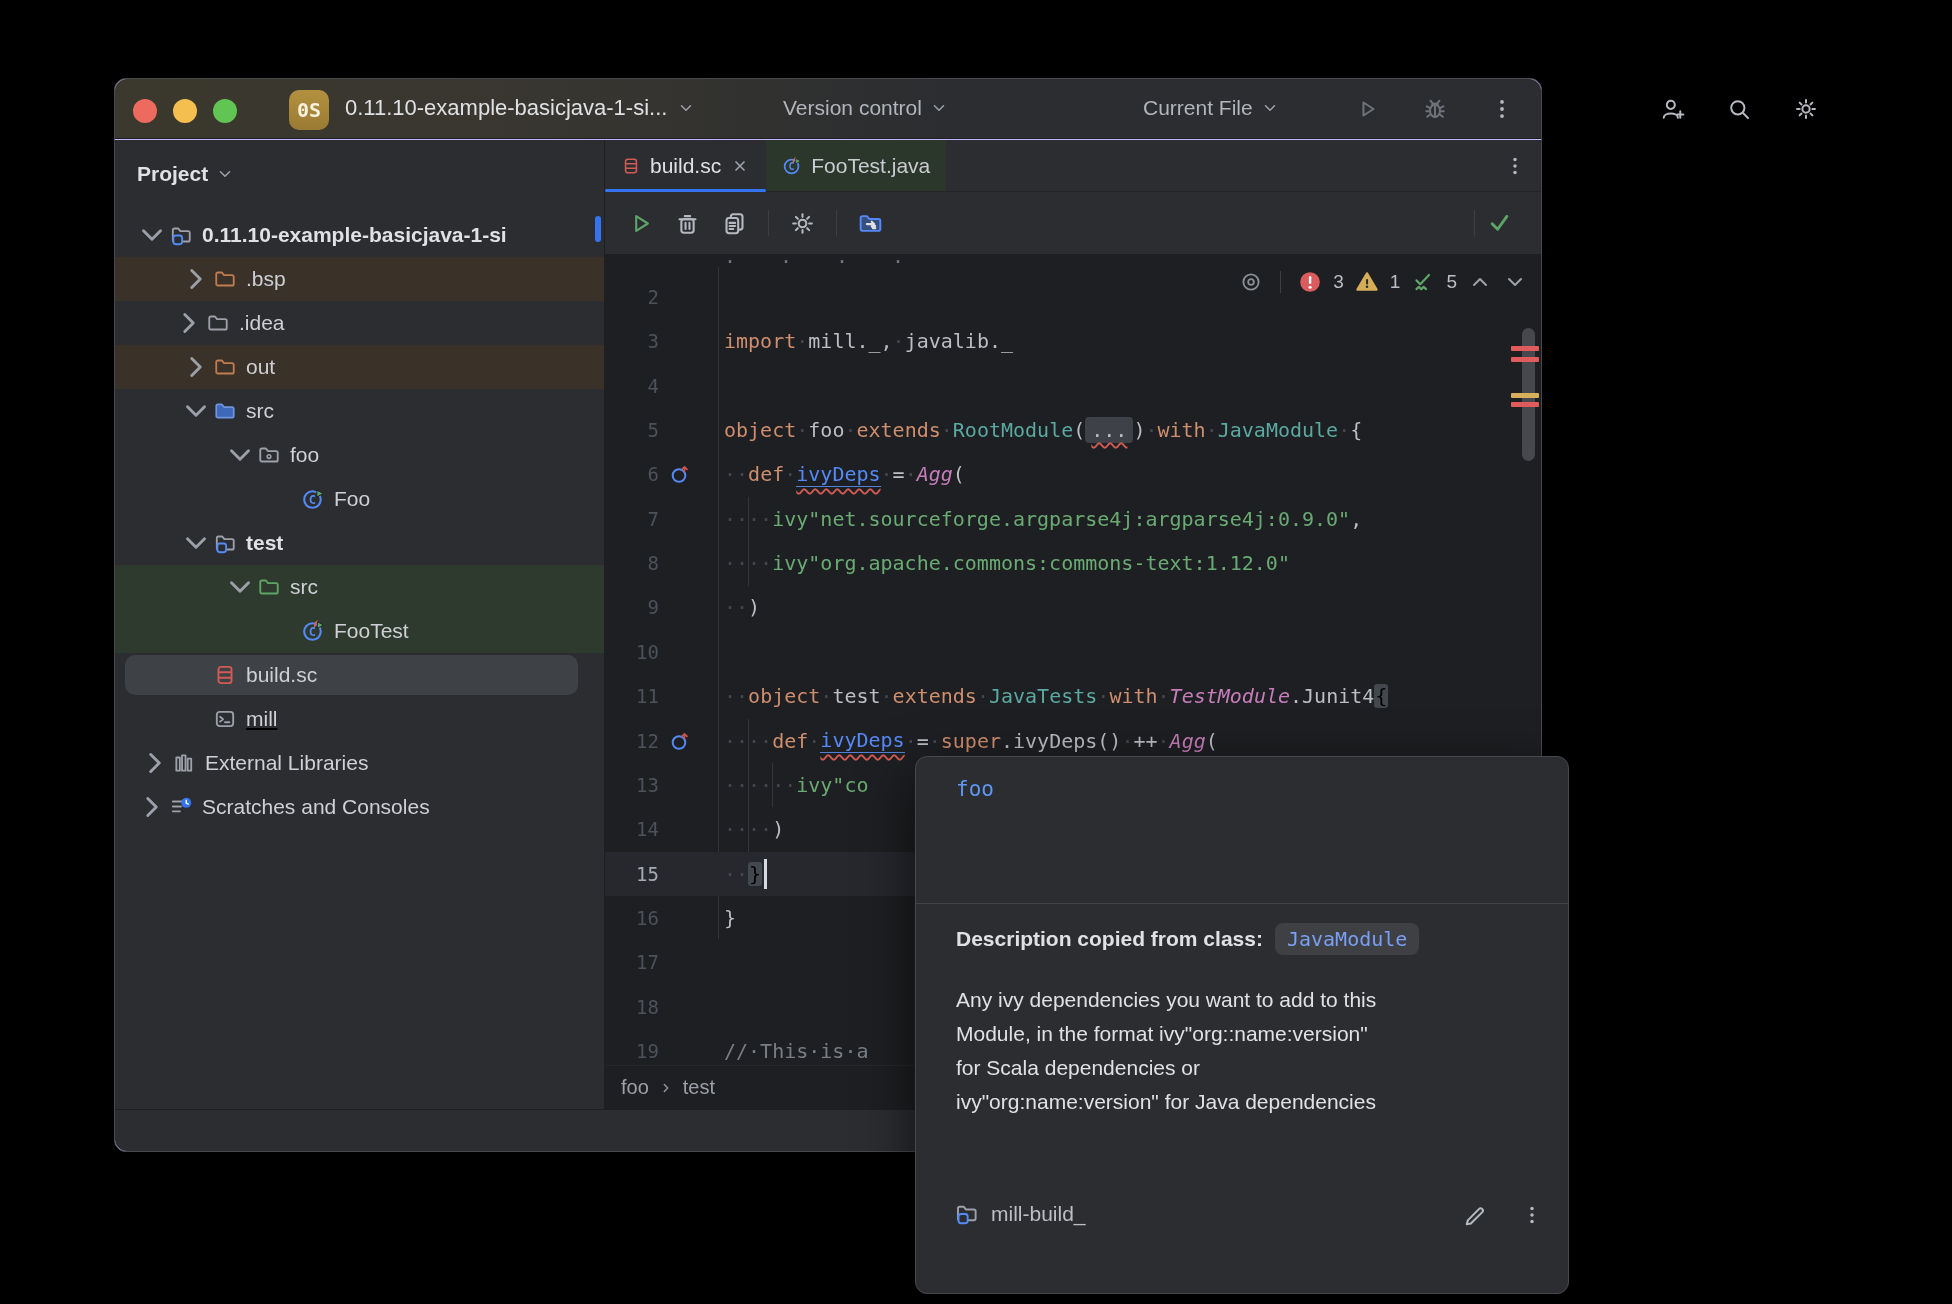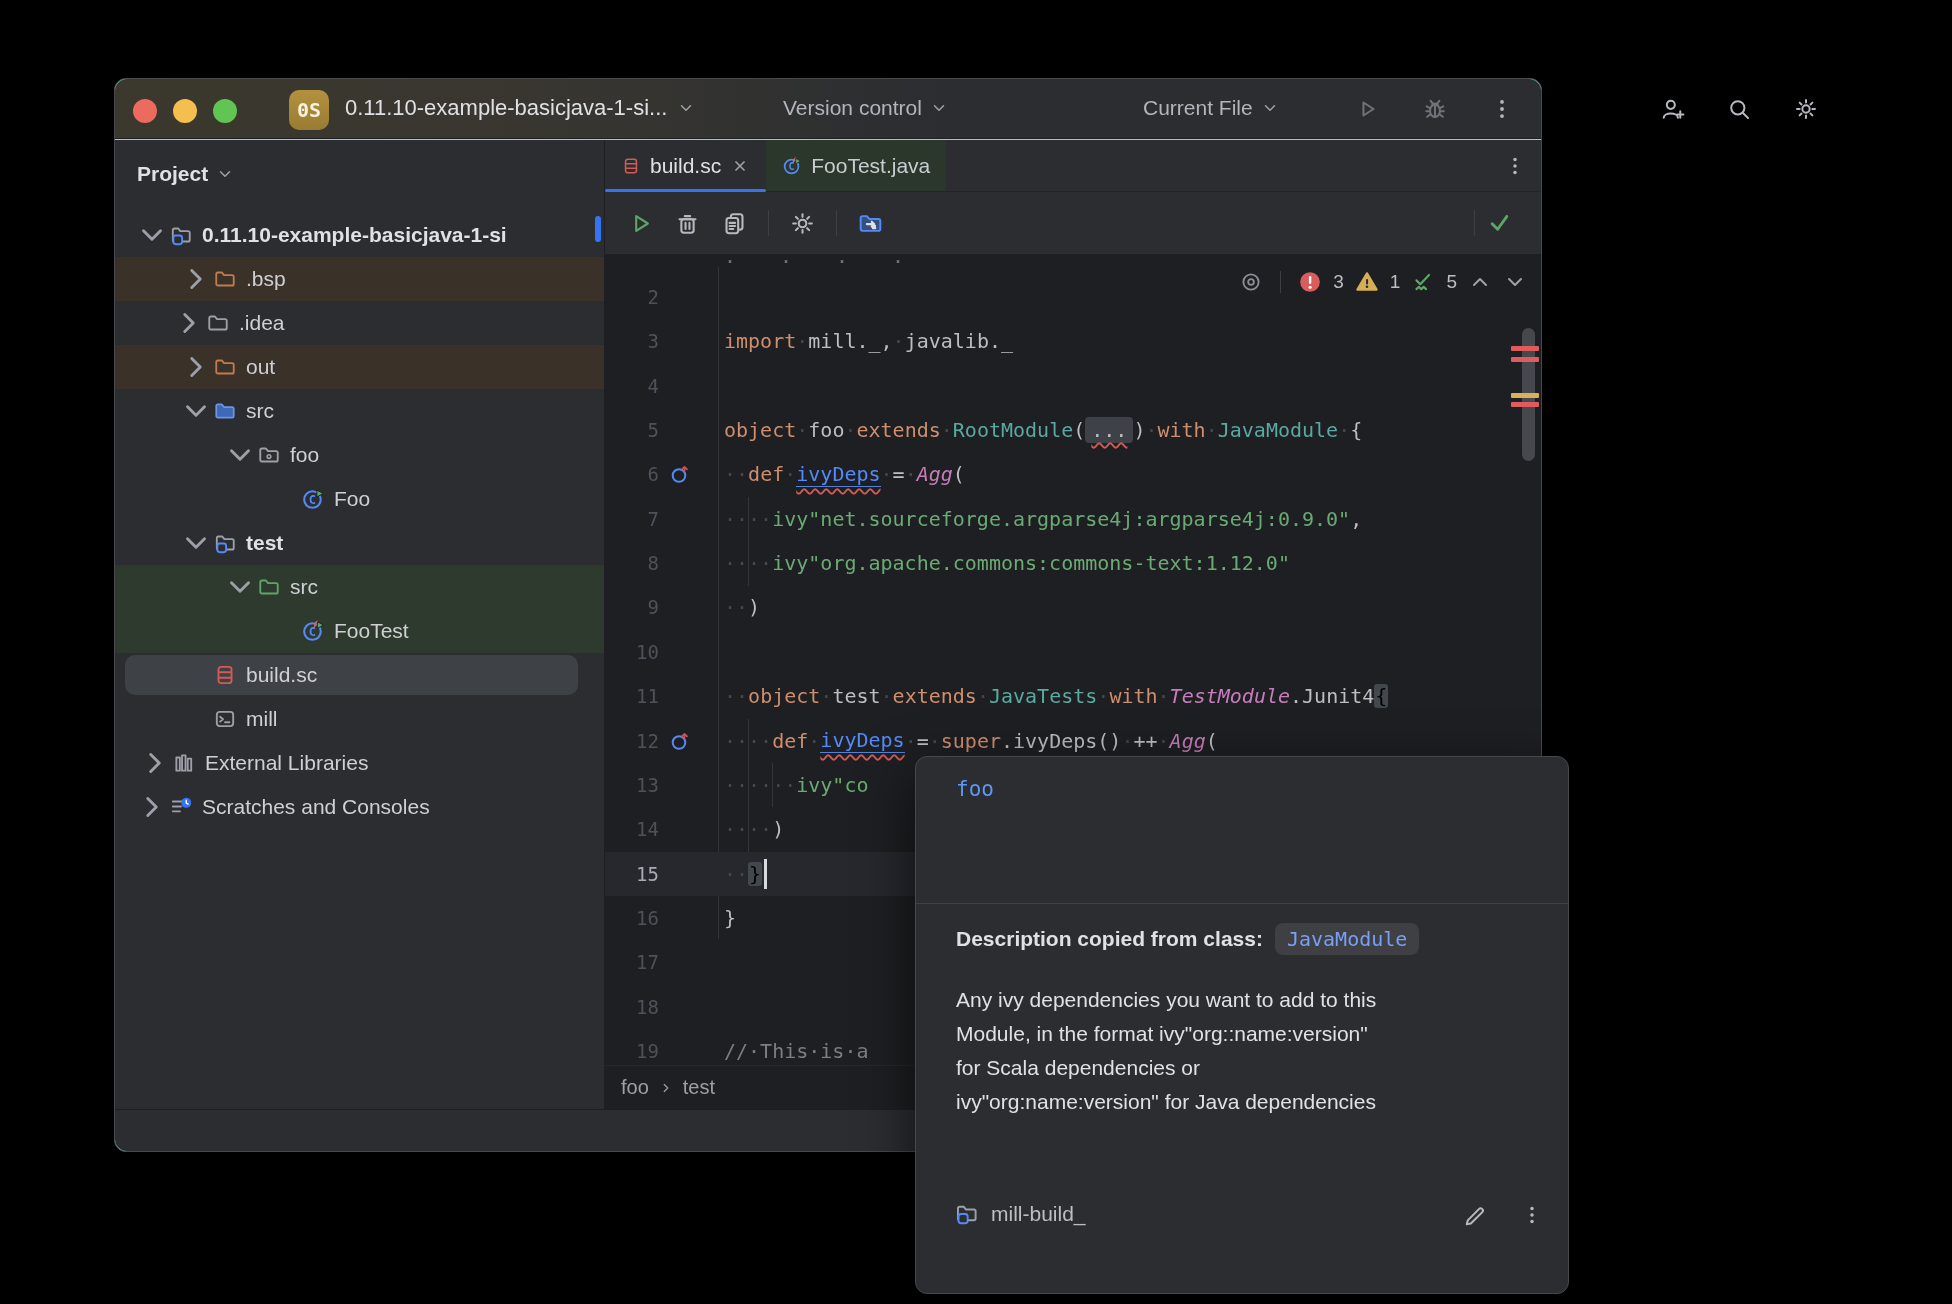--- a/index.html
+++ b/index.html
@@ -1,21 +1,21 @@
 <!DOCTYPE html>
 <html><head>
 <meta charset="utf-8">
 <style>
   * { margin:0; padding:0; box-sizing:border-box; }
   html,body { width:1952px; height:1304px; background:#000; overflow:hidden;
               font-family:"Liberation Sans", sans-serif; }
   body { position:relative; }
 
   .window { position:absolute; left:114px; top:78px; width:1428px; height:1074px;
-            background:#5eead4; border-radius:12px; border:1px solid #47494d;
+            background:#c4b5fd; border-radius:12px; border:1px solid #47494d;
             box-shadow:0 30px 90px rgba(0,0,0,.75); }
 
   
   .titlebar { position:absolute; left:0; top:0; right:0; height:60px;
               border-radius:12px 12px 0 0;
               background:linear-gradient(90deg,#3b382d 0%,#383630 30%,#2b2d30 58%);
               border-bottom:1px solid #1e1f22; }
   .light { position:absolute; top:20px; width:24px; height:24px; border-radius:50%; }
   .badge { position:absolute; left:174px; top:11px; width:40px; height:40px; border-radius:10px;
            background:linear-gradient(180deg,#b3913f,#9a7b33); color:#f7f1de;
@@ -392,21 +392,21 @@
                   <g fill="none" stroke="#d25b55" stroke-width="1.7" stroke-linecap="round" stroke-linejoin="round">
                     <rect x="5" y="3.5" width="12" height="15" rx="2.5"></rect>
                     <line x1="5.5" y1="8.5" x2="16.5" y2="8.5"></line>
                     <line x1="5.5" y1="13.5" x2="16.5" y2="13.5"></line>
                   </g>
                 </svg>
               </span>
               <span class="t-label">build.sc</span>
             </div>
           </div>
-          <div class="tree-row" style="top: 557px;">
+          <div class="tree-row" style="top: 557px; text-decoration: underline;">
             <div class="tree-inner" style="padding-left: 64px;">
               <span class="chev"></span>
               <span class="t-icon">
                 <svg viewBox="0 0 22 22">
                   <g fill="none" stroke="#9da0a8" stroke-width="1.7" stroke-linecap="round" stroke-linejoin="round">
                     <rect x="3.5" y="4.5" width="15" height="13" rx="2.5"></rect>
                     <polyline points="6.5,9 9.2,11.2 6.5,13.4"></polyline>
                     <line x1="11" y1="14" x2="15" y2="14"></line>
                   </g>
                 </svg>

